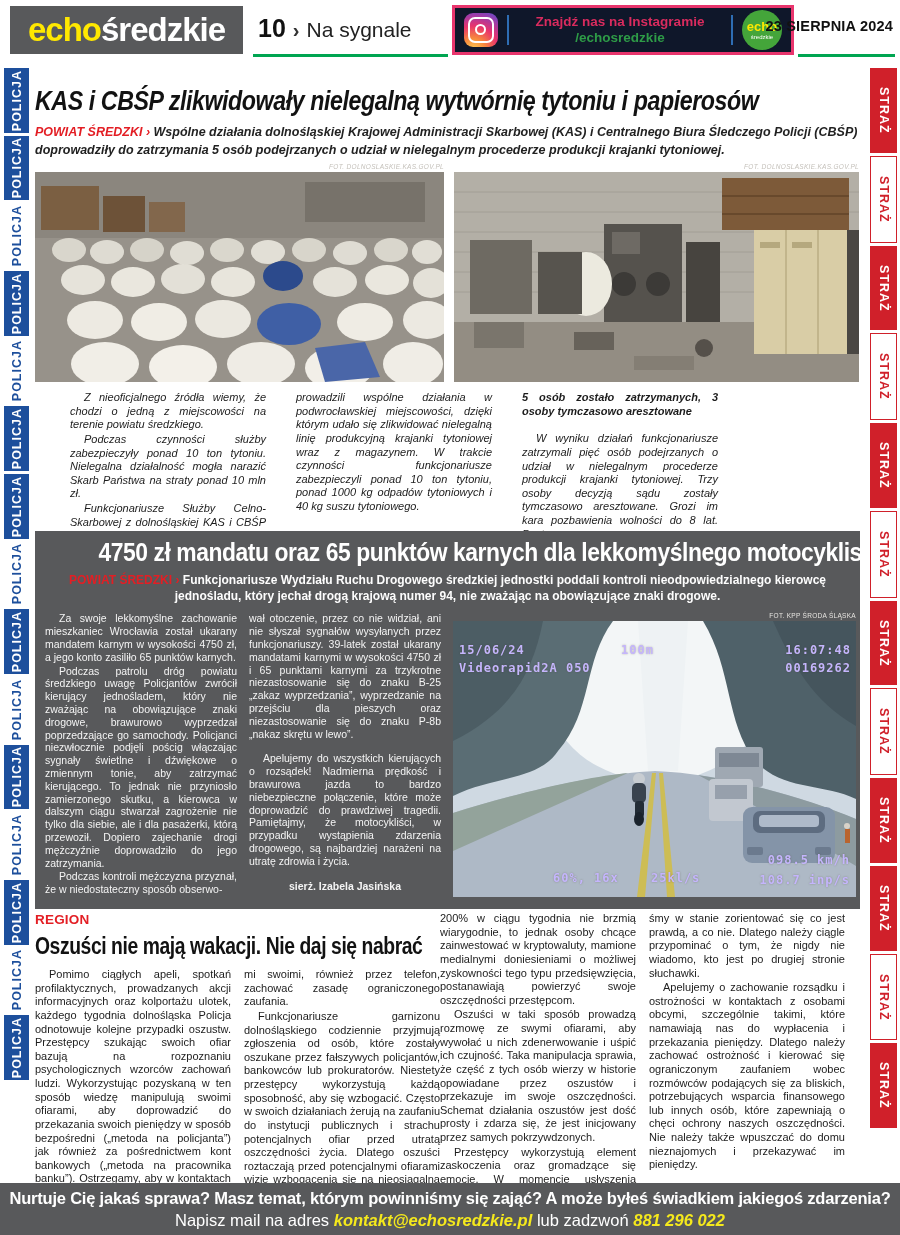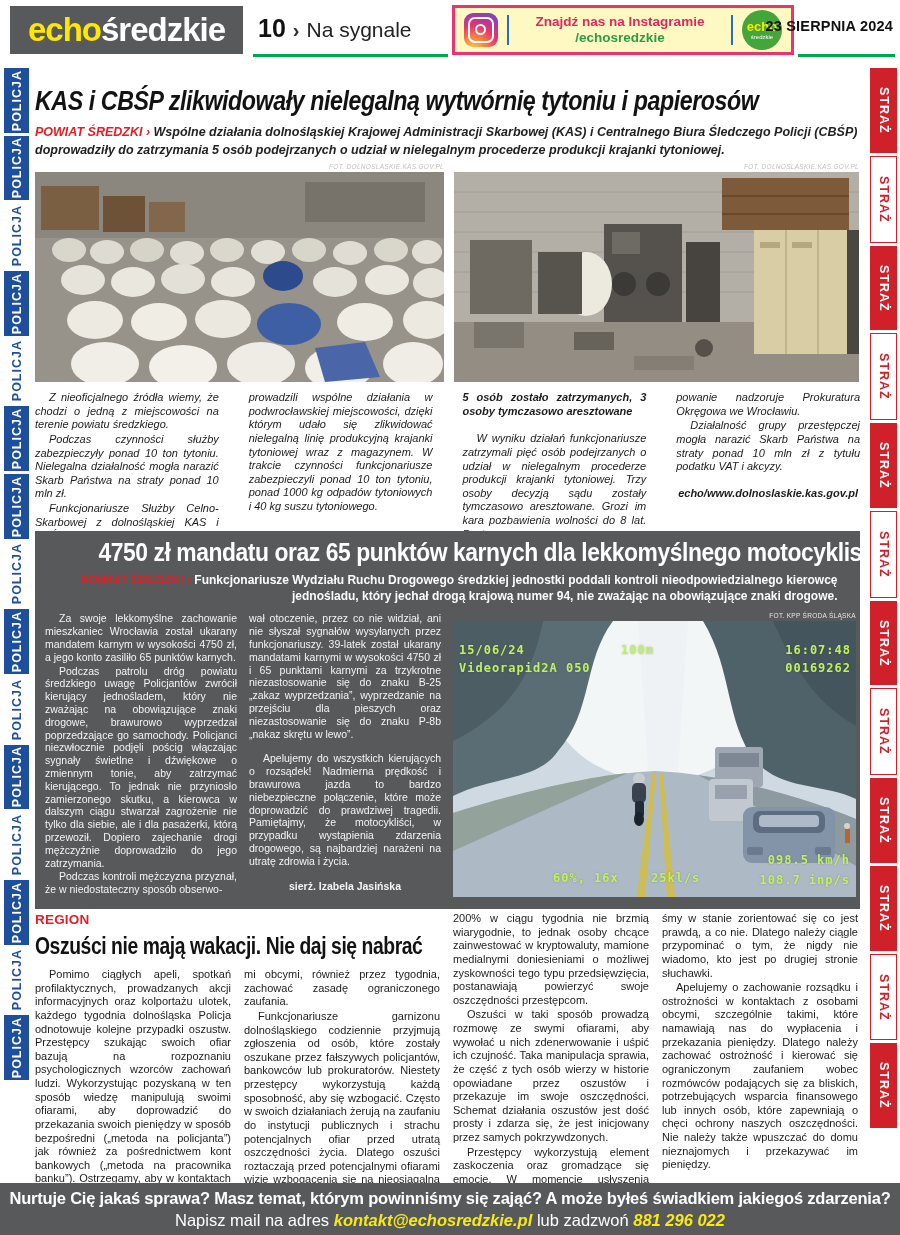--- a/index.html
+++ b/index.html
@@ -8,21 +8,21 @@
   
   .logo-box{position:absolute;left:10px;top:6px;width:233px;height:48px;background:var(--dark-gray);
             display:flex;align-items:center;justify-content:center;font-weight:700;font-size:33px;letter-spacing:-1px;}
   .logo-echo{color:var(--logo-yellow);} .logo-rest{color:#fff;}
   .pageinfo{position:absolute;left:258px;top:14px;display:flex;align-items:baseline;gap:7px;}
   .pg-num{font-size:25px;font-weight:700;color:#111;}
   .pg-chev{font-size:20px;font-weight:700;color:#333;}
   .pg-sec{font-size:21px;font-weight:400;color:#222;}
   .green-line{position:absolute;height:3px;background:var(--green);}
   .gl-1{left:253px;top:54px;width:195px;} .gl-2{left:798px;top:54px;width:97px;}
-  .insta-badge{position:absolute;left:452px;top:5px;width:318px;height:44px;background:#fef9c3;
+  .insta-badge{position:absolute;left:452px;top:5px;width:318px;height:44px;background:#0f172a;
                border:3px solid var(--badge-pink);display:flex;align-items:center;gap:9px;padding:0 9px;}
   .ig-icon{width:34px;height:34px;border-radius:9px;flex:0 0 auto;position:relative;
            background:radial-gradient(circle at 28% 110%,#fdd054 0%,#f7873d 28%,#e8336d 55%,#a23ba5 78%,#5a4fd2 100%);}
   .ig-icon::before{content:"";position:absolute;inset:4px;border:2.5px solid #fff;border-radius:7px;}
   .ig-icon::after{content:"";position:absolute;left:11px;top:11px;width:7px;height:7px;border:2.5px solid #fff;border-radius:50%;}
   .ig-divider{width:2px;height:30px;background:#2e6db4;flex:0 0 auto;}
   .ig-text{flex:1;text-align:center;line-height:1.15;}
   .ig-line1{color:#d92b5e;font-weight:700;font-size:13.5px;}
   .ig-line2{color:#2e9b47;font-weight:700;font-size:13.5px;}
   .echo-circle{width:40px;height:40px;border-radius:50%;background:#44a53a;flex:0 0 auto;
@@ -48,41 +48,41 @@
   .col p{margin:0;text-indent:14px;}
   .col p.noindent{text-indent:0;}
   .col p + p{margin-top:1px;}
   
   .a1{position:absolute;left:35px;top:86px;width:825px;font-style:italic;}
   .a1 .headline{font-size:27px;transform:scaleX(.86);transform-origin:0 50%;}
   .a1-lead{margin-top:7px;font-size:12.5px;font-weight:600;line-height:1.4;color:#222;}
   .a1-photos{margin-top:4px;display:flex;gap:10px;}
   .photo-wrap{position:relative;}
   .photo-credit{text-align:right;font-size:6.5px;color:#c4c0ba;height:9px;letter-spacing:.3px;}
-  .a1-cols{margin-top:9px;display:flex;gap:30px;}
+  .a1-cols{margin-top:9px;display:flex;gap:30px;margin-left:35px;}
   .a1-cols .col{width:196px;}
   .subhead{font-weight:700;text-indent:0 !important;}
   .a1-credit{font-weight:700;text-align:center;text-indent:0 !important;margin-top:13px !important;}
   
   .a2{position:absolute;left:35px;top:531px;width:825px;height:378px;background:var(--dark-gray);
       color:#f2f2f2;box-sizing:border-box;padding:6px 10px;overflow:hidden;}
   .a2-hwrap{text-align:center;}
   .a2 .headline{color:#fff;font-size:26px;transform:scaleX(.88);transform-origin:50% 50%;}
-  .a2-lead{margin:4px auto 0;font-size:12px;font-weight:600;line-height:1.35;text-align:right;width:780px;color:#fdfdfd;}
+  .a2-lead{margin:4px auto 0;font-size:12px;font-weight:600;line-height:1.35;text-align:center;width:780px;color:#fdfdfd;}
   .a2-row{display:flex;gap:12px;margin-top:8px;}
   .a2-text{width:396px;display:flex;gap:12px;}
   .a2-text .col{width:192px;font-size:10.5px;line-height:1.22;color:#f4f4f4;}
   .a2-byline{font-weight:700;text-align:center;text-indent:0 !important;margin-top:12px !important;}
   .a2-photoblock{width:403px;}
   .a2-photoblock .photo-credit{color:#e6e4e0;}
   .a2-photo{position:relative;width:403px;height:276px;}
   .osd{position:absolute;font-family:"DejaVu Sans Mono",monospace;font-weight:700;font-size:12px;
-       color:#bef264;text-shadow:0 0 2px rgba(60,50,0,.35);letter-spacing:1px;}
-  
-  .a3{position:absolute;left:35px;top:912px;width:825px;height:268px;display:flex;gap:13px;}
+       color:#c4b5fd;text-shadow:0 0 2px rgba(60,50,0,.35);letter-spacing:1px;}
+  
+  .a3{position:absolute;left:35px;top:912px;width:825px;height:268px;display:flex;}
   .a3-left{width:405px;}
   .a3-kicker{font-size:13.5px;font-weight:700;color:var(--accent-red);letter-spacing:.2px;}
   .a3 .headline{font-size:23px;transform:scaleX(.84);transform-origin:0 50%;margin-top:6px;}
   .a3-leftcols{display:flex;gap:13px;margin-top:8px;}
   .a3 .col{width:196px;}
   .a3-right{width:407px;display:flex;gap:13px;}
   .a3-byline{font-weight:700;text-align:right;text-indent:0 !important;margin-top:14px !important;}
   .a3-byline2{font-weight:700;text-align:right;text-indent:0 !important;}
   
   .footer{position:absolute;left:0;top:1183px;width:900px;height:52px;background:var(--dark-gray);
@@ -301,25 +301,20 @@
         <p>Z nieoficjalnego źródła wiemy, że chodzi o jedną z miejscowości na terenie powiatu średzkiego.</p>
         <p>Podczas czynności służby zabezpieczyły ponad 10 ton tytoniu. Nielegalna działalność mogła narazić Skarb Państwa na straty ponad 10 mln zł.</p>
         <p>Funkcjonariusze Służby Celno-Skarbowej z dolnośląskiej KAS i CBŚP prze-</p>
       </div>
       <div class="col">
         <p class="noindent">prowadzili wspólne działania w podwrocławskiej miejscowości, dzięki którym udało się zlikwidować nielegalną linię produkcyjną krajanki tytoniowej wraz z magazynem. W trakcie czynności funkcjonariusze zabezpieczyli ponad 10 ton tytoniu, ponad 1000 kg odpadów tytoniowych i 40 kg suszu tytoniowego.</p>
       </div>
       <div class="col">
         <p class="subhead">5 osób zostało zatrzymanych, 3 osoby tymczasowo aresztowane</p>
         <p style="margin-top:14px">W wyniku działań funkcjonariusze zatrzymali pięć osób podejrzanych o udział w nielegalnym procederze produkcji krajanki tytoniowej. Trzy osoby decyzją sądu zostały tymczasowo aresztowane. Grozi im kara pozbawienia wolności do 8 lat. Postę-</p>
-      </div>
-      <div class="col">
-        <p class="noindent">powanie nadzoruje Prokuratura Okręgowa we Wrocławiu.</p>
-        <p>Działalność grupy przestępczej mogła narazić Skarb Państwa na straty ponad 10 mln zł z tytułu podatku VAT i akcyzy.</p>
-        <p class="a1-credit">echo/www.dolnoslaskie.kas.gov.pl</p>
       </div>
     </div>
   </div>
 
   <div class="a2">
     <div class="a2-hwrap"><span class="headline">4750 zł mandatu oraz 65 punktów karnych dla lekkomyślnego motocyklisty</span></div>
     <div class="a2-lead">
       <span class="kicker">POWIAT ŚREDZKI</span>
       <span class="chev">›</span>
       <span>Funkcjonariusze Wydziału Ruchu Drogowego średzkiej jednostki poddali kontroli nieodpowiedzialnego kierowcę jednośladu, który jechał drogą krajową numer 94, nie zważając na obowiązujące znaki drogowe.</span>
@@ -385,21 +380,21 @@
 
   <div class="a3">
     <div class="a3-left">
       <div class="a3-kicker">REGION</div>
       <div><span class="headline">Oszuści nie mają wakacji. Nie daj się nabrać</span></div>
       <div class="a3-leftcols">
         <div class="col">
           <p>Pomimo ciągłych apeli, spotkań profilaktycznych, prowadzanych akcji informacyjnych oraz kolportażu ulotek, każdego tygodnia dolnośląska Policja odnotowuje kolejne przypadki oszustw. Przestępcy szukając swoich ofiar bazują na rozpoznaniu psychologicznych wzorców zachowań ludzi. Wykorzystując pozyskaną w ten sposób wiedzę manipulują swoimi ofiarami, aby doprowadzić do przekazania swoich pieniędzy w sposób bezpośredni („metoda na policjanta”) jak również za pośrednictwem kont bankowych („metoda na pracownika banku”). Ostrzegamy, aby w kontaktach z osoba-</p>
         </div>
         <div class="col">
-          <p class="noindent">mi obcymi, również przez tygodnia, zachować zasadę ograniczonego zaufania.</p>
+          <p class="noindent">mi swoimi, również przez telefon, zachować zasadę ograniczonego zaufania.</p>
           <p>Funkcjonariusze garnizonu dolnośląskiego codziennie przyjmują zgłoszenia od osób, które zostały oszukane przez fałszywych policjantów, bankowców lub prokuratorów. Niestety przestępcy wykorzystują każdą sposobność, aby się wzbogacić. Często w swoich działaniach żerują na zaufaniu do instytucji publicznych i strachu potencjalnych ofiar przed utratą oszczędności życia. Dlatego oszuści roztaczają przed potencjalnymi ofiarami wizję wzbogacenia się na nieosiągalną w inny sposób skalę. I choć zyski rzędu</p>
         </div>
       </div>
     </div>
     <div class="a3-right">
       <div class="col">
         <p class="noindent">200% w ciągu tygodnia nie brzmią wiarygodnie, to jednak osoby chcące zainwestować w kryptowaluty, mamione medialnymi doniesieniami o możliwej zyskowności tego typu przedsięwzięcia, postanawiają powierzyć swoje oszczędności przestępcom.</p>
         <p>Oszuści w taki sposób prowadzą rozmowę ze swymi ofiarami, aby wywołać u nich zdenerwowanie i uśpić ich czujność. Taka manipulacja sprawia, że część z tych osób wierzy w historie opowiadane przez oszustów i przekazuje im swoje oszczędności. Schemat działania oszustów jest dość prosty i zdarza się, że jest inicjowany przez samych pokrzywdzonych.</p>
         <p>Przestępcy wykorzystują element zaskoczenia oraz gromadzące się emocje. W momencie usłyszenia tragicznych wieści, włącza się tak zwane widzenie tunelowe. Nie jeste-</p>
       </div>

